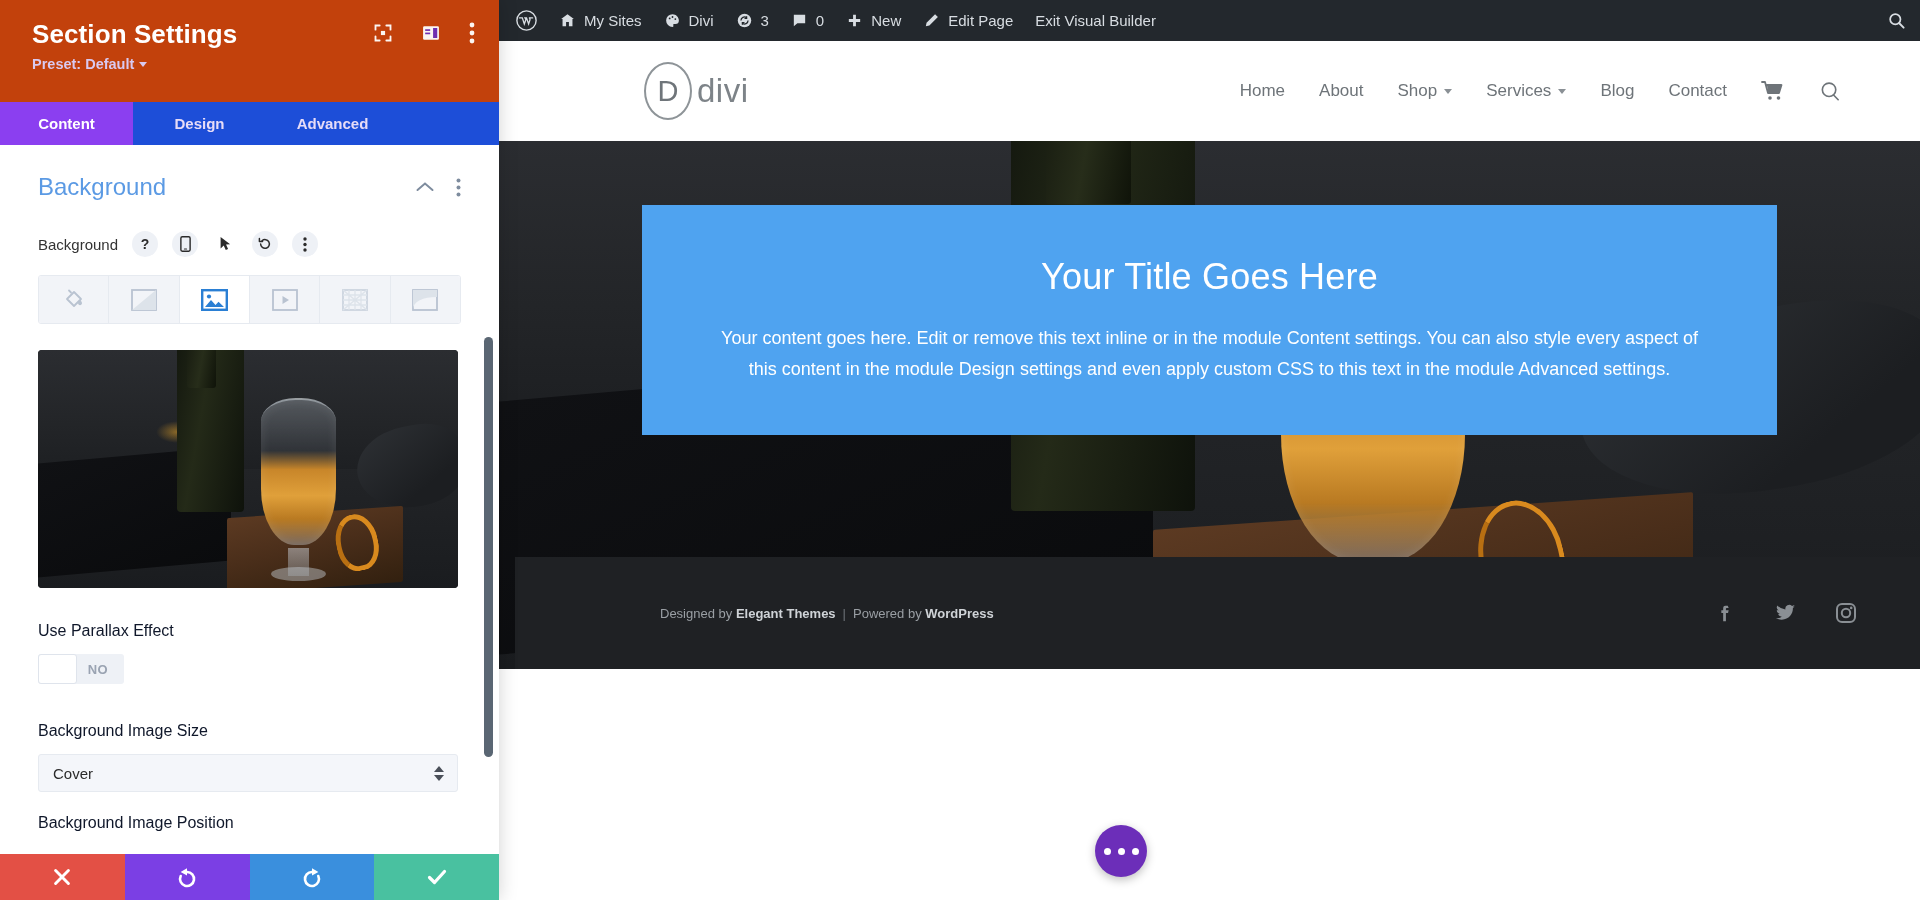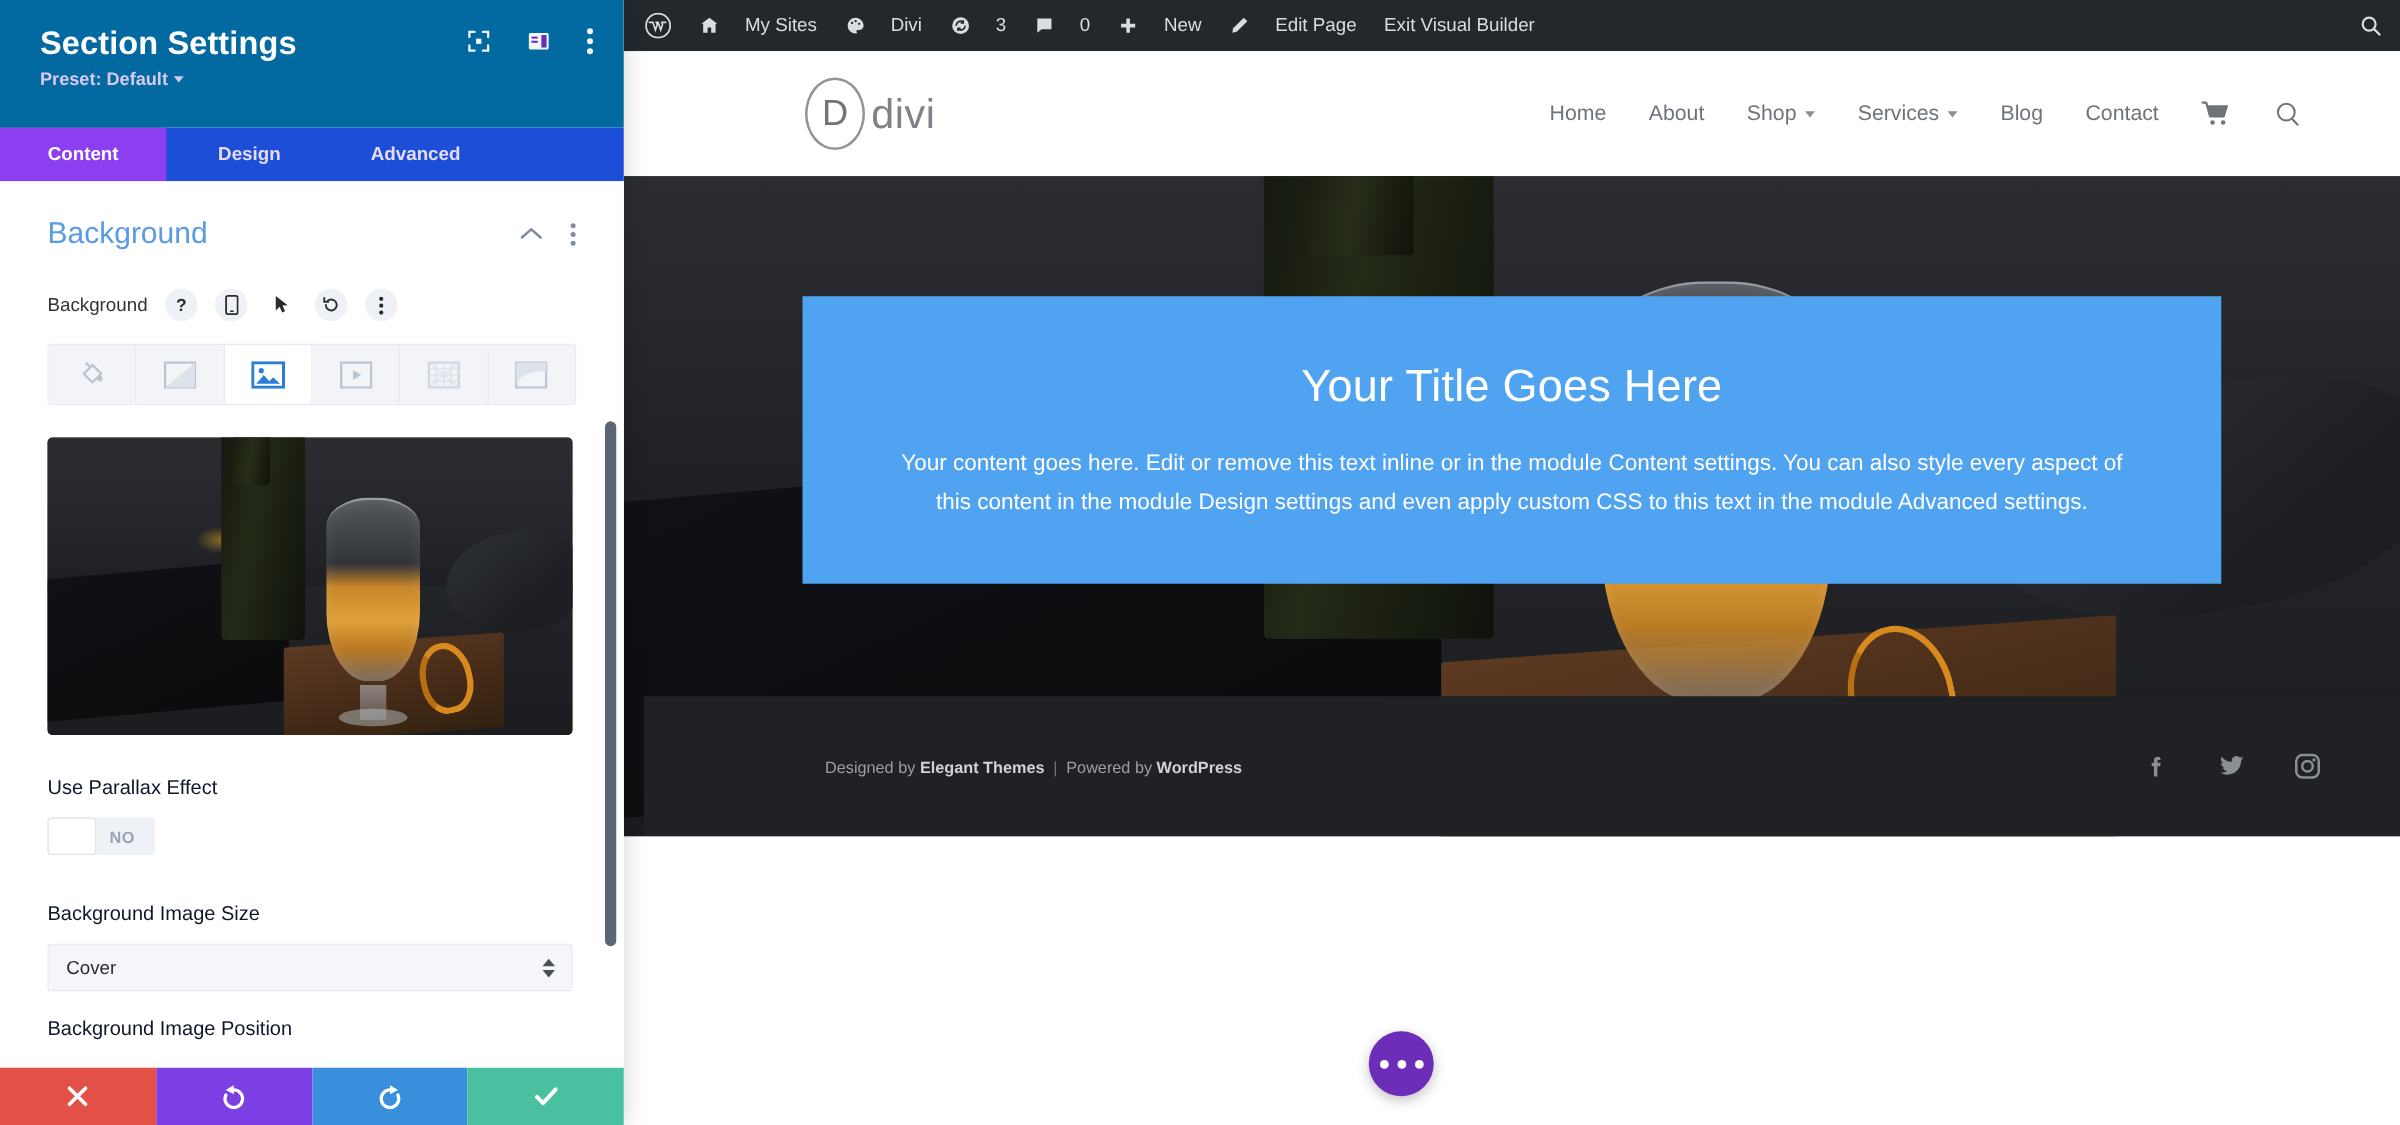--- a/index.html
+++ b/index.html
@@ -14,21 +14,21 @@
   
   .panel {
     position: absolute; left: 0; top: 0;
     width: 499px; height: 900px;
     background: #fff;
     display: flex; flex-direction: column;
     z-index: 40;
     box-shadow: 0 0 18px rgba(0,0,0,.18);
   }
   .panel-head {
-    background: #0369a1;
+    background: #c2410c;
     padding: 20px 26px 14px 32px;
     position: relative;
     height: 102px;
   }
   .panel-title {
     color: #fff; font-size: 26px; font-weight: 700;
     letter-spacing: .1px; line-height: 1.1;
   }
   .panel-preset {
     color: #d9c9f0; font-size: 14.5px; font-weight: 600;
@@ -181,21 +181,21 @@
   .pa { flex: 1; display:flex; align-items:center; justify-content:center; cursor: pointer; }
 
   
   .stage { position: absolute; left: 499px; top: 0; width: 1421px; height: 900px; background: #fff; }
 
   .adminbar {
     height: 41px; background: #23282d; display: flex; align-items: center;
     color: #d8dde2; font-size: 15px; padding-left: 6px;
   }
   .ab-item {
-    display: flex; align-items: center; gap: 20px; padding: 4px 11px;
+    display: flex; align-items: center; gap: 8px; padding: 4px 11px;
     height: 41px; cursor: pointer; white-space: nowrap;
   }
   .ab-sp { flex: 1; }
   .ab-right { display: flex; align-items: center; padding-right: 14px; gap: 14px; }
   .avatar {
     width: 22px; height: 22px; border-radius: 2px;
     background: linear-gradient(160deg,#7a8f56 0%, #c8b38a 40%, #6b4d3a 75%, #2e3b2a 100%);
     border: 1px solid #3a4047;
   }
 
@@ -217,21 +217,21 @@
   }
   .nav .cv { border-left:4px solid transparent; border-right:4px solid transparent;
              border-top:5px solid #8a9095; }
   .nav .ic { color:#6e7479; display:flex; align-items:center; cursor:pointer; }
 
   .hero {
     height: 528px; position: relative; overflow: hidden; background: #14161a;
   }
   .hero-photo { position: absolute; inset: 0; }
   .bluebox {
-    position: absolute; left: 143px; top: 96px; width: 1135px; height: 230px;
+    position: absolute; left: 143px; top: 64px; width: 1135px; height: 230px;
     background: #4fa3f0; display: flex; flex-direction: column;
     align-items: center; justify-content: center; padding: 0 22px;
   }
   .bb-title { color: #fff; font-size: 36px; font-weight: 400; margin-bottom: 25px;
               text-align:center; letter-spacing:.2px; }
   .bb-text { color: #fff; font-size: 18px; line-height: 1.72; text-align: center;
              max-width: 1000px; }
 
   .footer {
     position: absolute; left: 16px; bottom: 0; width: 100%; height: 112px;

